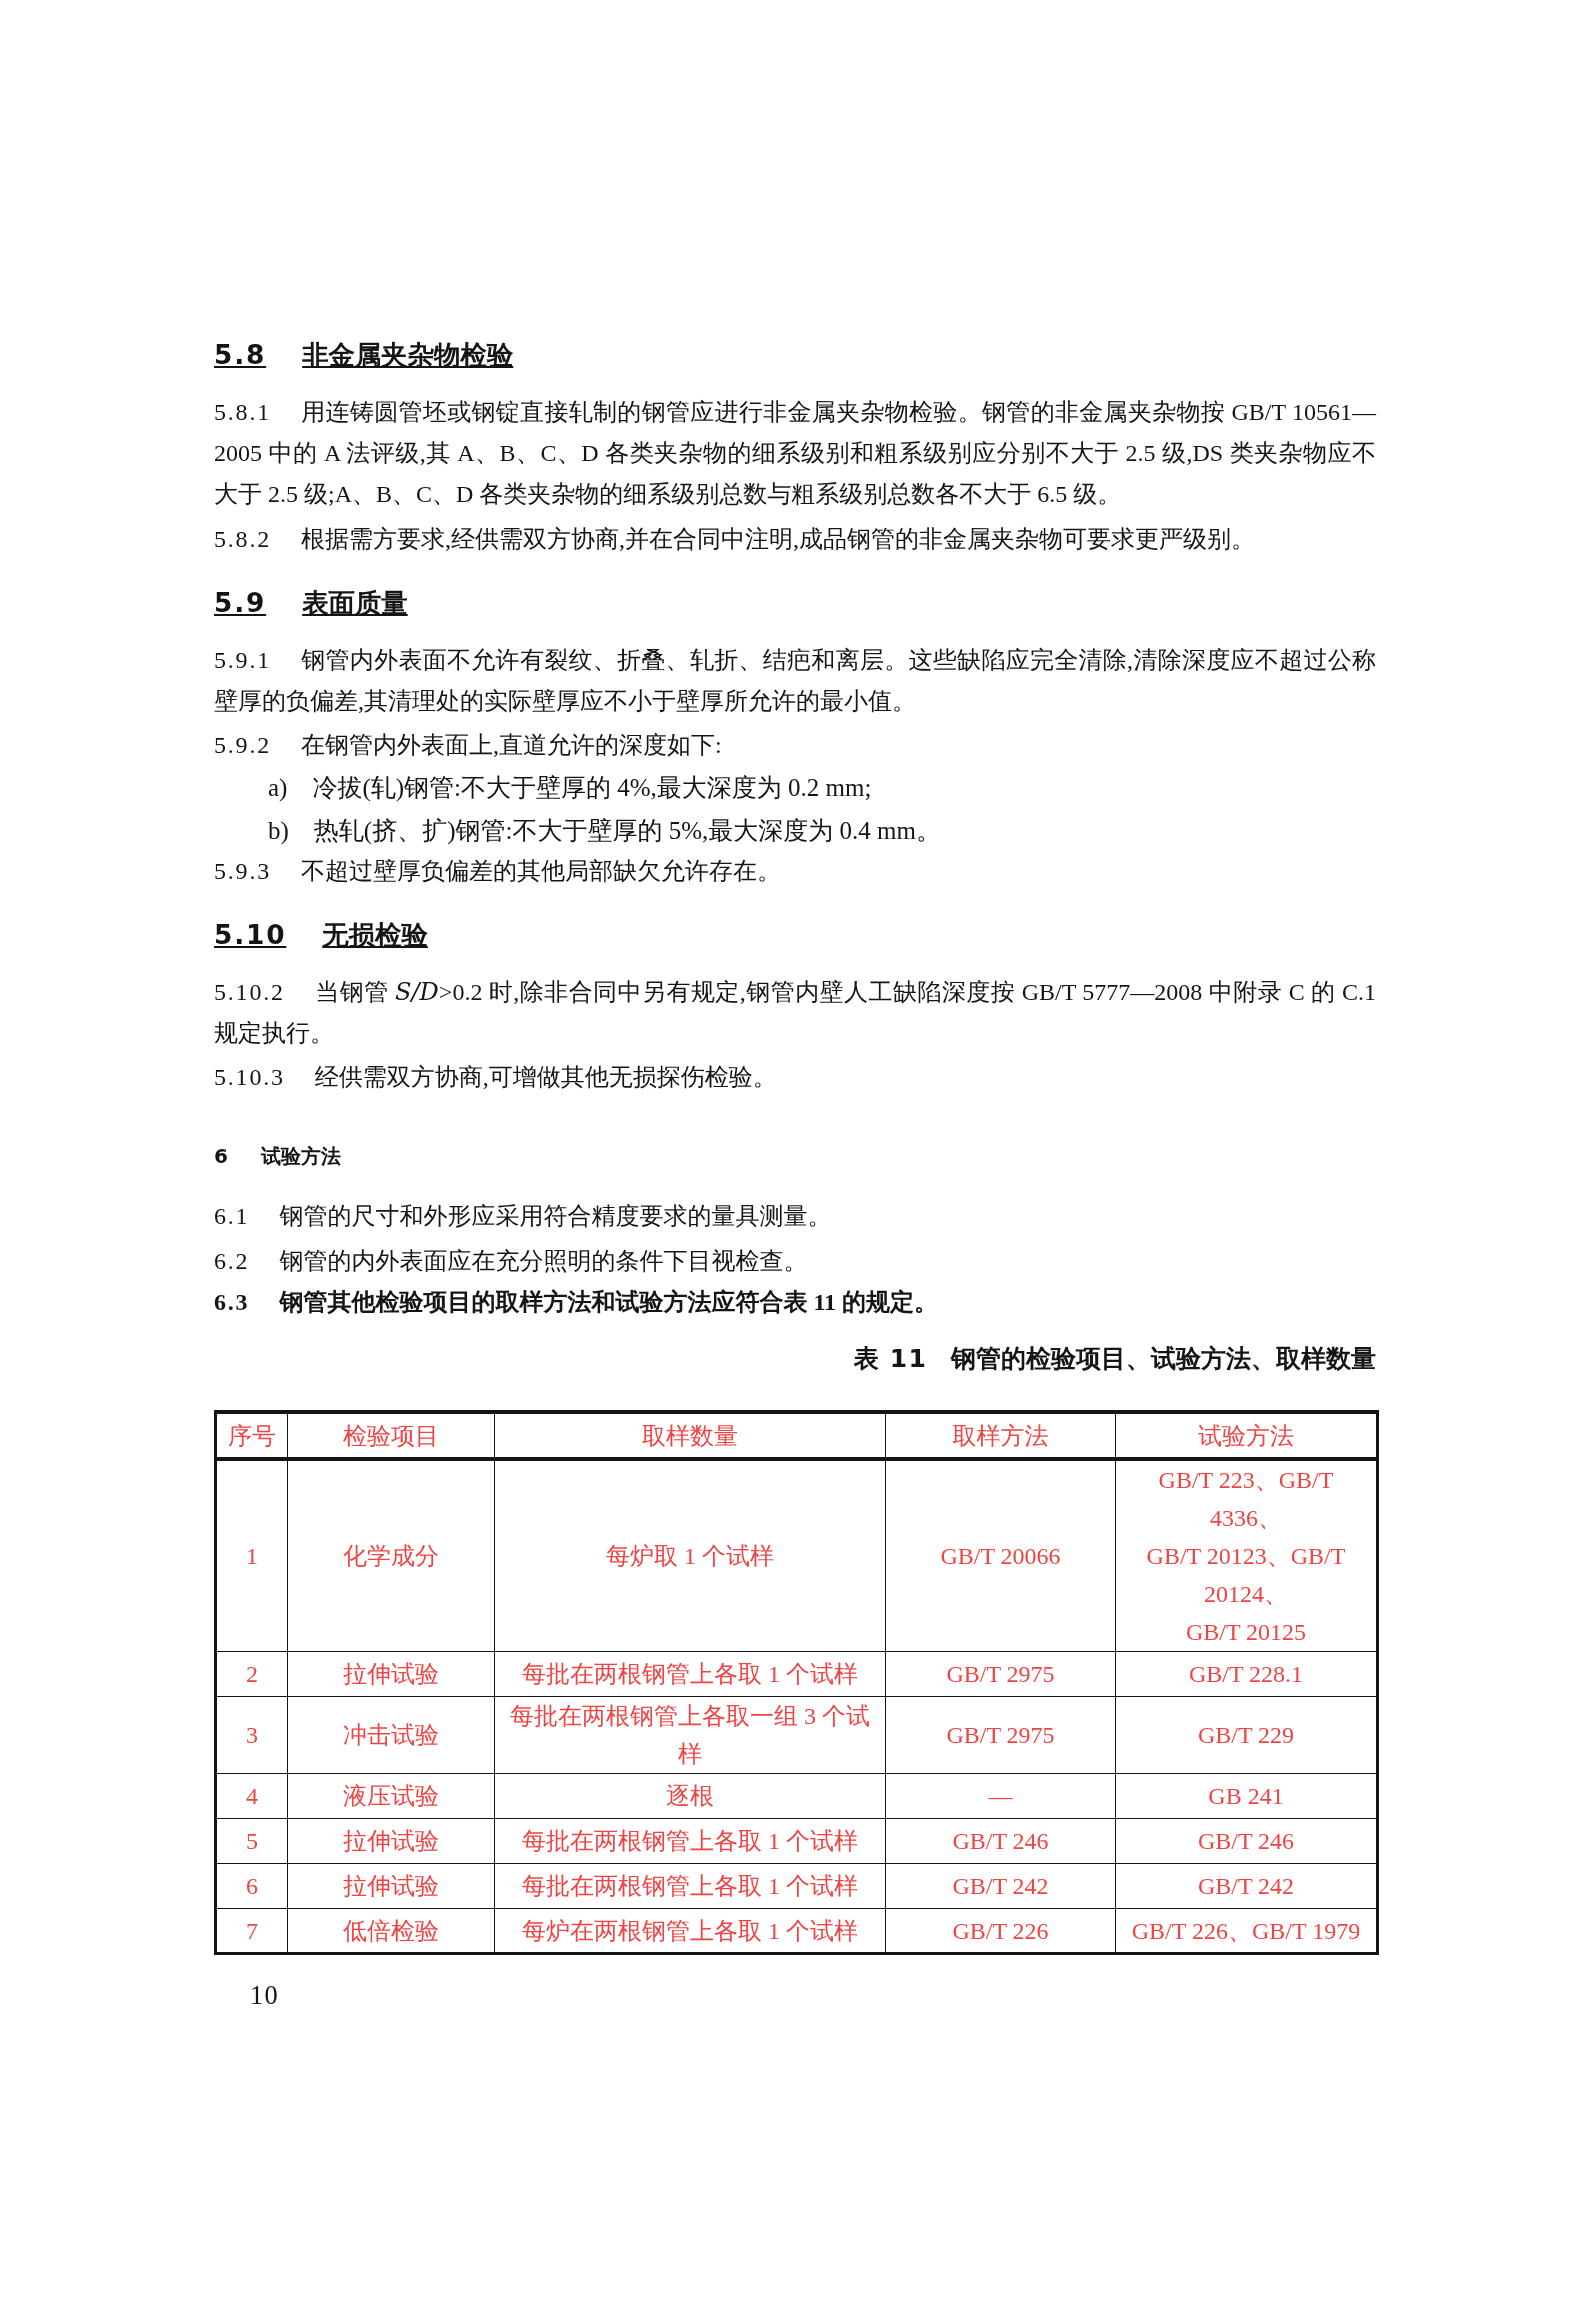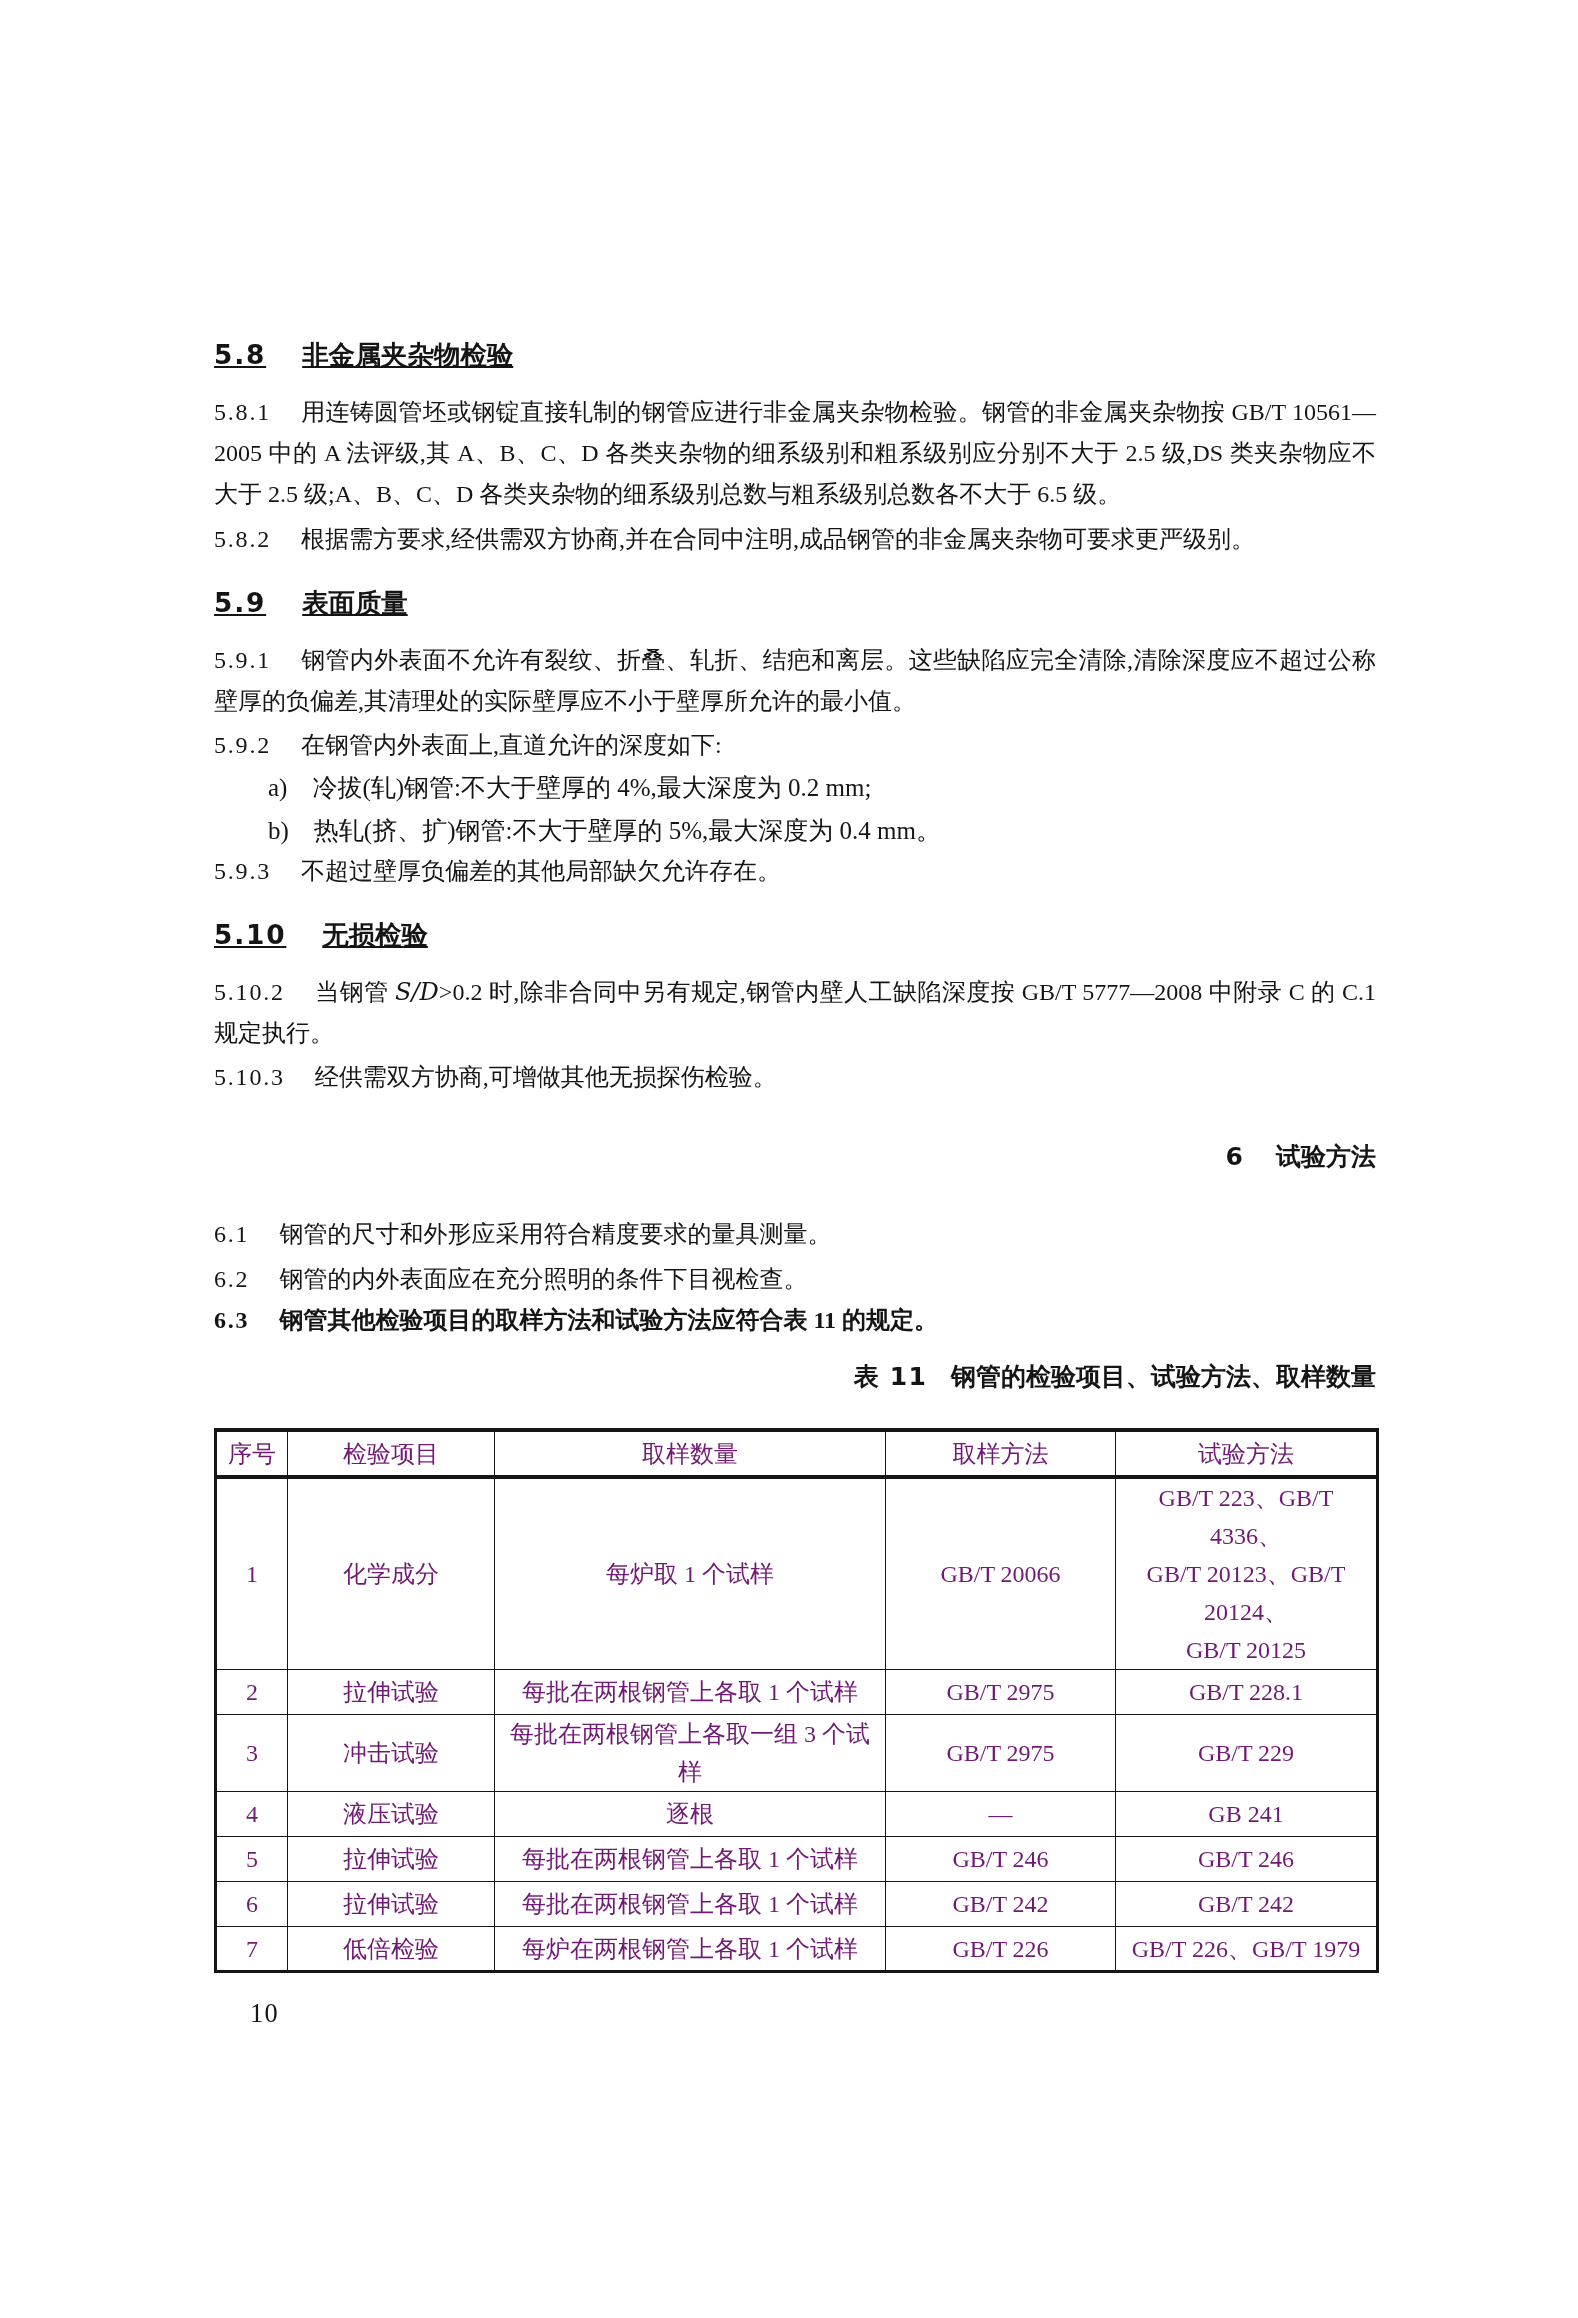--- a/index.html
+++ b/index.html
@@ -44,24 +44,23 @@
     margin: 28px 0 23px 0;
     text-decoration: underline;
   }
   .sec-heading.first { margin-top: 57px; }
   .sec-heading .hnum { letter-spacing: 1.8px; margin-right: 36px; }
 
   
   .chapter-heading {
     font-family: "DejaVu Sans", "Liberation Sans", sans-serif;
     font-weight: 700;
-    font-size: 25px;
+    font-size: 20px;
     line-height: 31px;
-    margin: 43px 0 42px 0;
-    text-align: right;
+    margin: 43px 0 24px 0;
   }
   .chapter-heading .hnum { margin-right: 33px; }
 
   
   .list-item {
     font-size: 25px;
     line-height: 41px;
     padding-left: 54px;
     margin-top: 1.2px;
   }
@@ -80,21 +79,21 @@
   }
   .table-caption .cap-label { margin-right: 24px; letter-spacing: 1.2px; }
 
   
   table.spec-table {
     margin-top: 37px;
     width: 1162px;
     table-layout: fixed;
     border-collapse: collapse;
     font-size: 24px;
-    color: #701a75;
+    color: #ef4444;
   }
   table.spec-table, table.spec-table th, table.spec-table td {
     border: 1.8px solid #151515;
   }
   table.spec-table { border-top-width: 4.8px; border-bottom-width: 3.6px; border-left-width: 3px; border-right-width: 3px; }
   table.spec-table thead th { border-bottom-width: 4.8px; }
   table.spec-table th, table.spec-table td {
     text-align: center;
     vertical-align: middle;
     padding: 0 6px;

